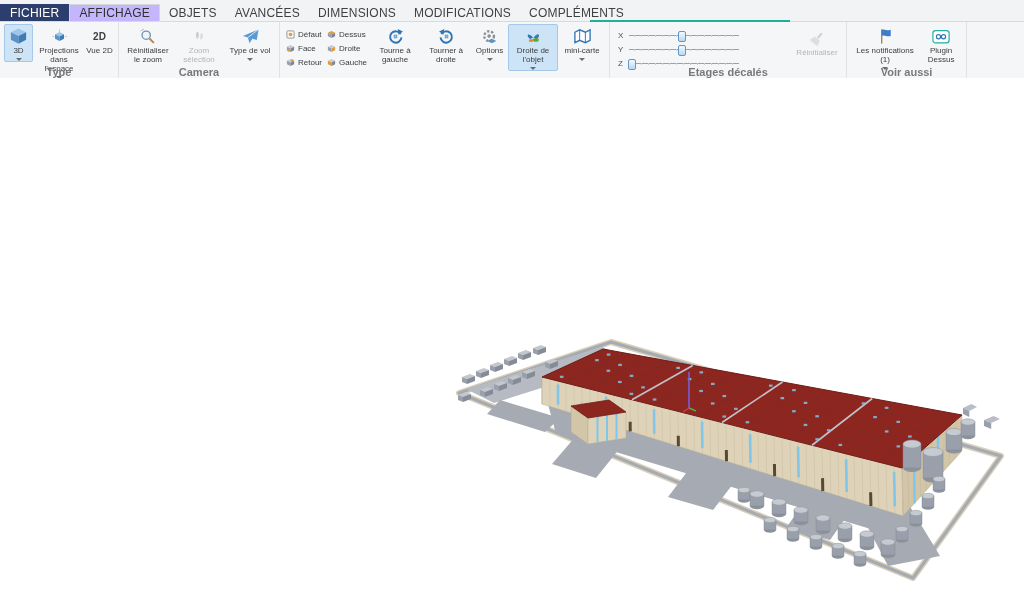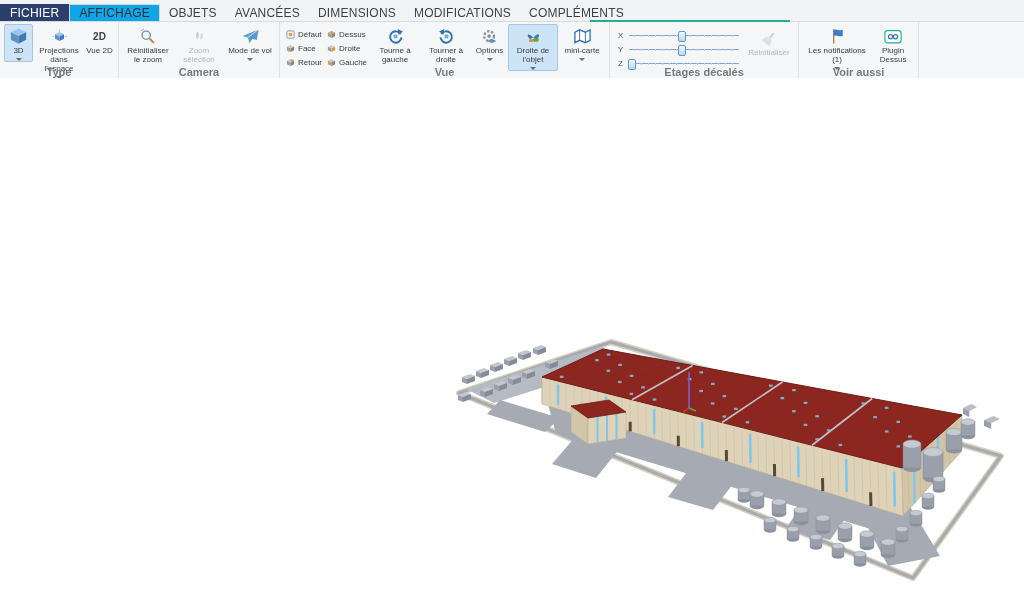--- a/index.html
+++ b/index.html
@@ -7,21 +7,21 @@
     width:1024px;height:610px;position:relative;overflow:hidden;
     background:#ffffff;font-family:"Liberation Sans", sans-serif;
     -webkit-font-smoothing:antialiased;
   }
   
   .tabstrip{position:absolute;top:0;left:0;width:1024px;height:21px;background:#f2f3f4;}
   .tabs{position:absolute;top:4px;left:0;height:17px;display:flex;align-items:stretch;}
   .tab{display:flex;align-items:center;padding:0 9px;font-size:12px;color:#3f4042;
        letter-spacing:.2px;white-space:nowrap;cursor:default;}
   .tab.file{background:var(--file-tab);color:#fff;padding:0 10px;}
-  .tab.active{background:#0ea5e9;border:1px solid #d5d8db;border-bottom:none;color:#2f2f31;}
+  .tab.active{background:#c4b5fd;border:1px solid #d5d8db;border-bottom:none;color:#2f2f31;}
   .ribbon{position:absolute;top:21px;left:0;width:1024px;height:56px;background:#f5f6f7;
           border-top:1px solid #d8dadc;border-bottom:1px solid #d4d6d9;display:flex;}
   .group{position:relative;display:flex;align-items:flex-start;gap:1px;
          padding:2px 4px 11px 4px;border-right:1px solid #e0e2e5;}
   .group-label{position:absolute;bottom:0;left:0;right:0;text-align:center;
                font-size:11px;color:#77797d;font-weight:bold;}
   .bbtn{display:flex;flex-direction:column;align-items:center;justify-content:flex-start;
         width:48px;padding:2px 0 0 0;font-size:8px;line-height:1.12;text-align:center;
         color:#3b3c3e;border:1px solid transparent;border-radius:2px;cursor:default;}
   .bbtn .ic{height:19px;display:flex;align-items:center;justify-content:center;margin-bottom:1px;}
@@ -122,21 +122,21 @@
       </span>
       <span>Zoom sélection</span>
     </div>
     <div class="bbtn">
       <span class="ic">
         <svg width="19" height="19" viewBox="0 0 20 20">
           <path d="M18.5 2.5 2 9.5l5.2 1.6L9 17l3-4.6 4.6 1.2z" fill="#5b9bd5"></path>
           <path d="M18.5 2.5 7.2 11.1" stroke="#ffffff" stroke-width=".8"></path>
         </svg>
       </span>
-      <span>Mode de vol</span>
+      <span>Type de vol</span>
       <span class="caret"></span>
     </div>
     <div class="group-label">Camera</div>
   </div>
 
   <div class="group">
     <div class="smallcol">
       <div class="sbtn">
         <svg width="9" height="9" viewBox="0 0 10 10">
             <rect x="1" y="1" width="8" height="8" rx="1" fill="none" stroke="#8d929b"></rect>
@@ -235,21 +235,20 @@
     <div class="bbtn" style="width:44px;">
       <span class="ic">
         <svg width="19" height="19" viewBox="0 0 20 20">
           <path d="M2 5.5 7 3l6 2.5L18 3v11l-5 2.5L7 14l-5 2.5z" fill="#ffffff" stroke="#2e75b6" stroke-width="1.4"></path>
           <path d="M7 3v11M13 5.5v11" stroke="#2e75b6" stroke-width="1"></path>
         </svg>
       </span>
       <span>mini-carte</span>
       <span class="caret"></span>
     </div>
-    <div class="group-label">Vue</div>
   </div>
 
   <div class="group">
     <div class="sliders">
       <div class="srow">
         <span class="slabel">X</span>
         <div class="track">
           <div class="thumb" style="left: 47%;"></div>
         </div>
       </div>
@@ -259,21 +258,21 @@
           <div class="thumb" style="left: 47%;"></div>
         </div>
       </div>
       <div class="srow">
         <span class="slabel">Z</span>
         <div class="track">
           <div class="thumb" style="left: 2%;"></div>
         </div>
       </div>
     </div>
-    <div class="bbtn disabled" style="margin-top:2px;">
+    <div class="bbtn disabled" style="margin-top:2px;margin-left:48px;">
       <span class="ic">
         <svg width="18" height="18" viewBox="0 0 20 20">
           <g transform="rotate(40 10 10)">
             <rect x="8.8" y="1.5" width="2.4" height="7.5" rx="1.1" fill="#cfd2d6"></rect>
             <path d="M6.2 9.5h7.6l1.6 6.5H4.6z" fill="#dcdee1"></path>
           </g>
         </svg>
       </span>
       <span>Réinitialiser</span>
     </div>

